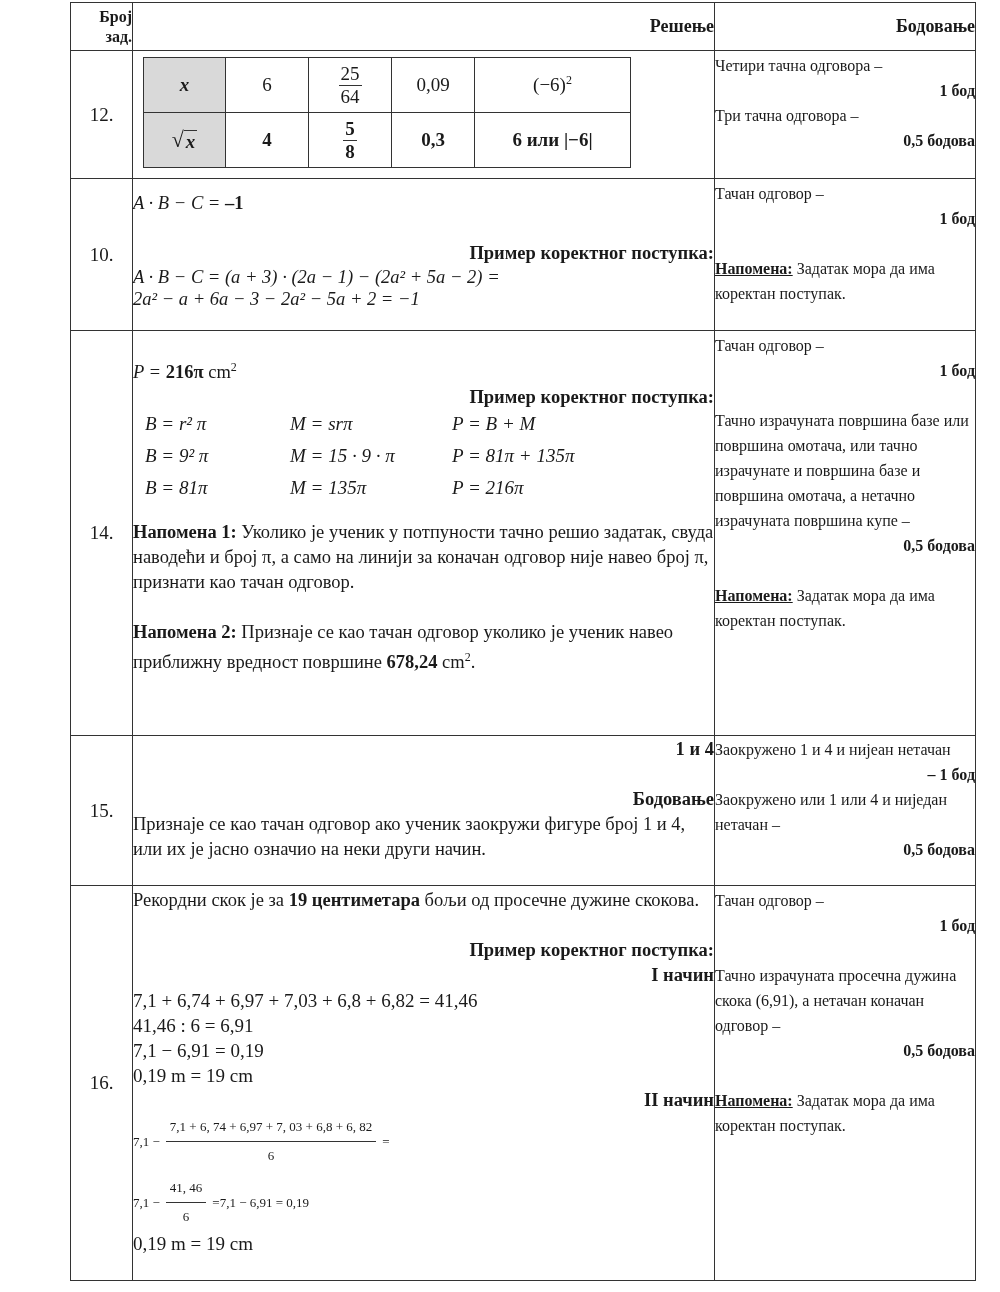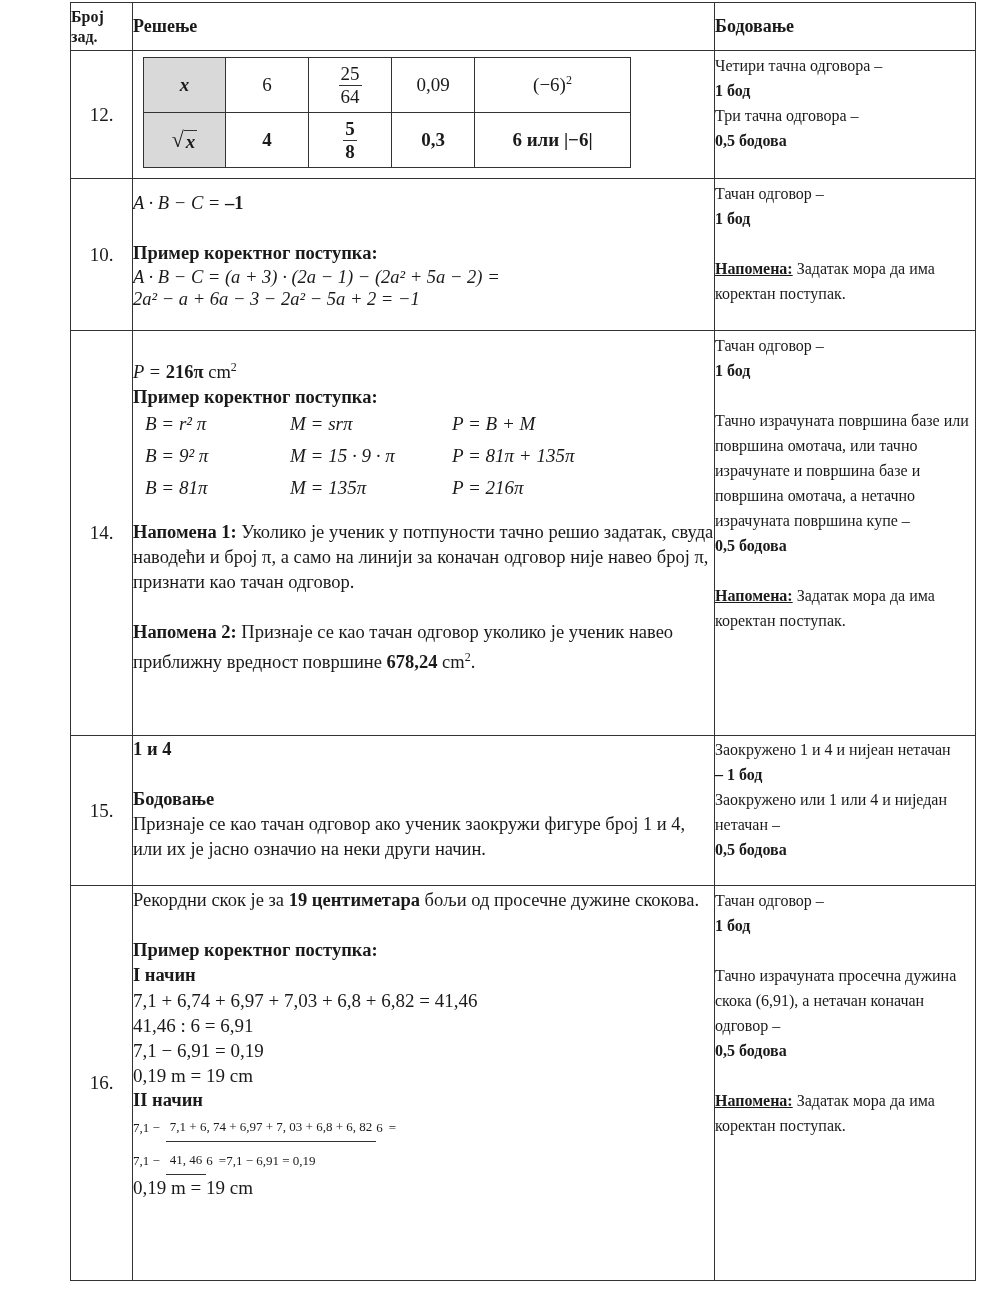--- a/index.html
+++ b/index.html
@@ -1,46 +1,46 @@
 <!DOCTYPE html>
 <html><head>
 <meta charset="utf-8">
 <style>
   html, body { margin: 0; padding: 0; background: #ffffff; }
   body { width: 1000px; height: 1292px; position: relative; overflow: hidden;
          font-family: "Liberation Serif", "DejaVu Serif", serif; color: #1a1a1a; }
   .page { position: absolute; left: 70px; top: 2px; width: 905px; }
   table.main { border-collapse: collapse; width: 905px; table-layout: fixed; }
   table.main td, table.main th { border: 1.5px solid #333; vertical-align: top; padding: 0; }
-  table.main th { font-weight: bold; font-size: 18px; text-align: left; vertical-align: middle; }
+  table.main th { font-weight: bold; font-size: 18px; text-align: right; vertical-align: middle; }
   .col-num { width: 62px; }
   .col-sol { width: 582px; }
   .col-score { width: 261px; }
   .numcell { text-align: center; vertical-align: middle !important; font-size: 19px; }
   .sol { padding: 0 10px; font-size: 18.5px; line-height: 25px; }
   .score { padding: 0 10px; font-size: 16px; line-height: 25px; }
-  .b { font-weight: bold; }
+  .b { font-weight: bold; text-align: right; }
   .u { text-decoration: underline; }
   .i { font-style: italic; }
   .gap { height: 25px; }
   .hdr-num { font-size: 16px; line-height: 20px; }
   
   table.inner { border-collapse: collapse; margin: 6px 0 6px 10px; table-layout: fixed; }
   table.inner td { border: 1.5px solid #333; text-align: center; vertical-align: middle; height: 54px; font-size: 19px; padding: 0; }
   table.inner td.shade { background: #d9d9d9; }
   .frac { display: inline-flex; flex-direction: column; align-items: center; vertical-align: middle; line-height: 22px; }
   .frac .num { border-bottom: 1.5px solid #333; padding: 0 2px; }
   .frac .den { padding: 0 2px; }
   .sqrt { display: inline-flex; align-items: flex-end; }
   .sqrt .rad { font-size: 22px; }
   .sqrt .under { border-top: 1.5px solid #333; font-style: italic; font-weight: bold; padding: 0 2px; line-height: 22px; }
   .grid3 { display: grid; grid-template-columns: 145px 162px 200px; padding-left: 12px; row-gap: 4px; font-style: italic; font-size: 19px; line-height: 28px; }
   .eq { font-size: 19px; }
   .fracline { display: flex; align-items: center; font-size: 13px; }
-  .bigfrac { display: inline-flex; flex-direction: row; align-items: center; margin: 0 6px; line-height: 28px; }
+  .bigfrac { display: inline-flex; flex-direction: column; align-items: center; margin: 0 6px; line-height: 28px; }
   .bigfrac .num { border-bottom: 1.5px solid #333; padding: 0 4px; }
   sup { font-size: 12px; }
 </style>
 </head>
 <body>
 
 <div class="page">
 <table class="main">
   <colgroup>
     <col class="col-num">

